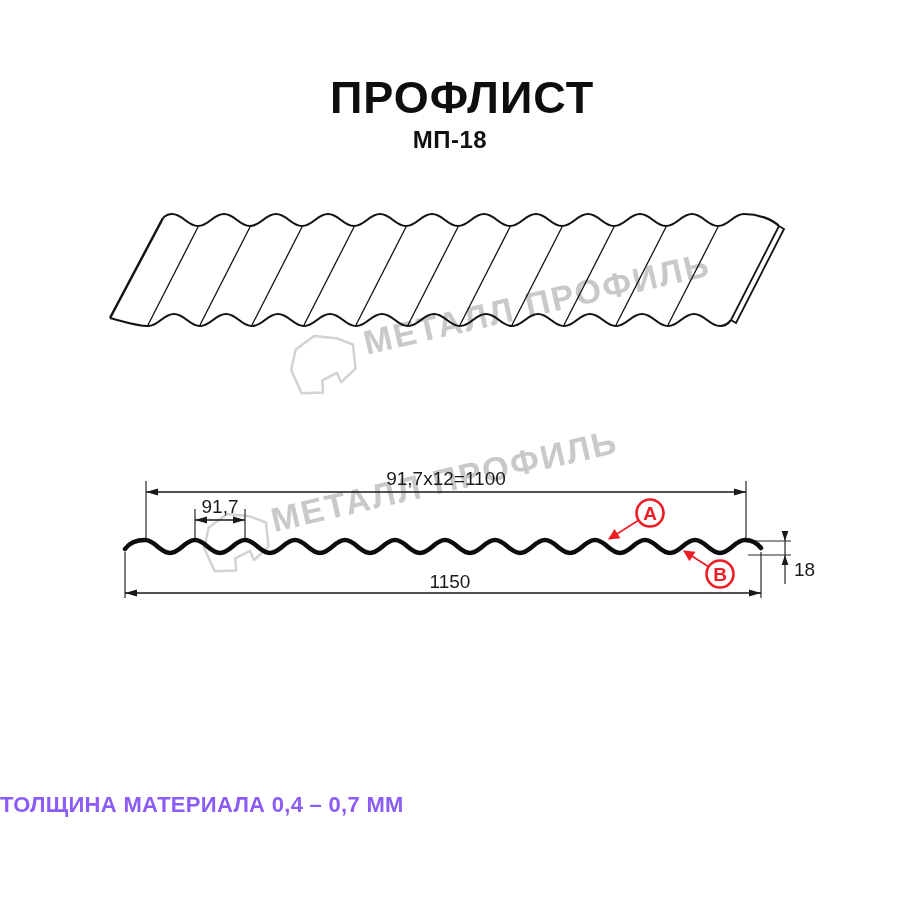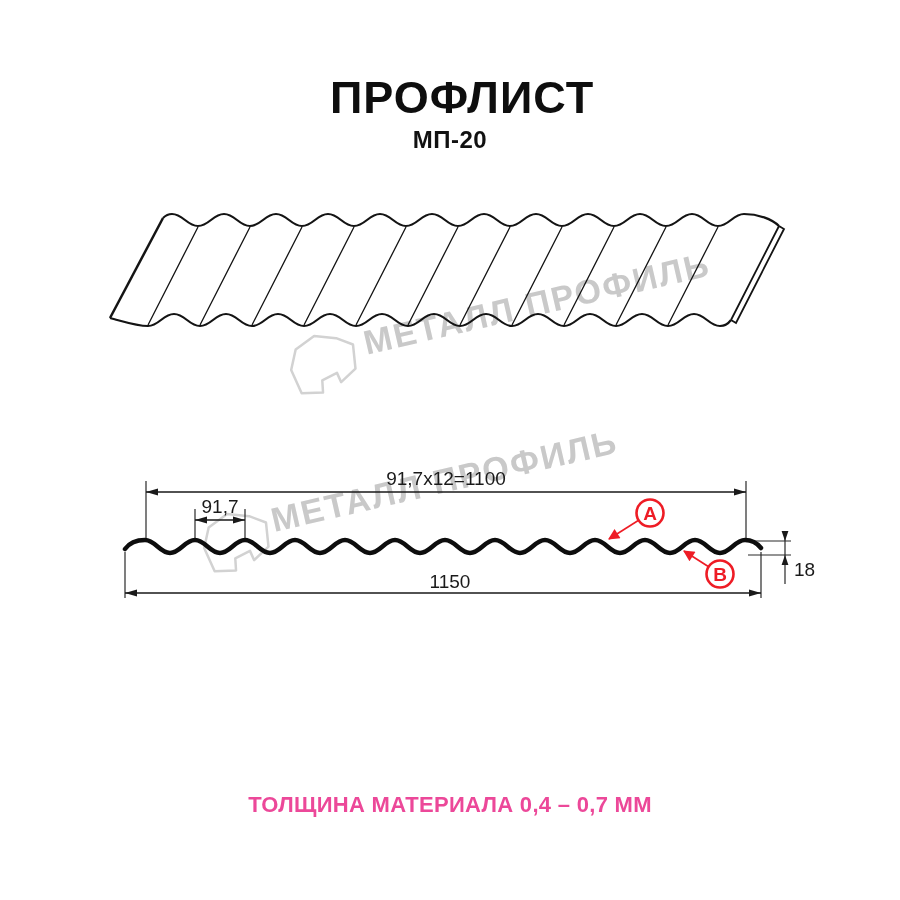--- a/index.html
+++ b/index.html
@@ -2,34 +2,34 @@
 <html><head>
 <meta charset="utf-8">
 <style>
   html,body{margin:0;padding:0;background:#ffffff;}
   body{width:900px;height:900px;position:relative;overflow:hidden;
        font-family:"Liberation Sans",sans-serif;}
   .title{position:absolute;top:72px;left:12px;width:900px;text-align:center;
          font-size:45px;font-weight:700;color:#0e0e0e;letter-spacing:1px;}
   .subtitle{position:absolute;top:126px;left:0;width:900px;text-align:center;
          font-size:24px;font-weight:600;color:#111;letter-spacing:0.5px;}
-  .thickness{position:absolute;top:792px;left:0;width:900px;text-align:center;
-         font-size:22px;font-weight:600;color:#ec4899;letter-spacing:0.3px;}
+  .thickness{position:absolute;top:792px;left:0;width:900px;text-align:left;
+         font-size:22px;font-weight:600;color:#8b5cf6;letter-spacing:0.3px;}
   svg.diagram{position:absolute;left:0;top:0;width:900px;height:900px;}
   text.dim{font-size:19px;fill:#1a1a1a;font-family:"Liberation Sans",sans-serif;}
   text.wm{font-size:34px;font-weight:bold;fill:#c9c9c9;letter-spacing:2px;
           font-family:"Liberation Sans",sans-serif;}
   text.callout{font-size:19px;font-weight:bold;fill:#ee1c25;
           font-family:"Liberation Sans",sans-serif;}
 </style>
 </head>
 <body>
 
 <div class="title">ПРОФЛИСТ</div>
-<div class="subtitle">МП-20</div>
+<div class="subtitle">МП-18</div>
 
 <svg class="diagram" viewBox="0 0 900 900">
   <defs>
     <marker id="arrowRed" viewBox="0 0 10 10" refX="9" refY="5" markerWidth="9" markerHeight="7" orient="auto">
       <path d="M0 0 L10 5 L0 10 Z" fill="#ee1c25"></path>
     </marker>
   </defs>
 
   <g transform="translate(295,400) rotate(-13)">
     <path d="M 3 -30 L 12 -49 L 33 -58 L 54 -51 L 69 -41 L 66 -17 L 49 -7 L 47 -17 L 31 -13 L 29 -1 L 8 -5 Z" fill="none" stroke="#d2d2d2" stroke-width="2.5" stroke-linejoin="round"></path>

